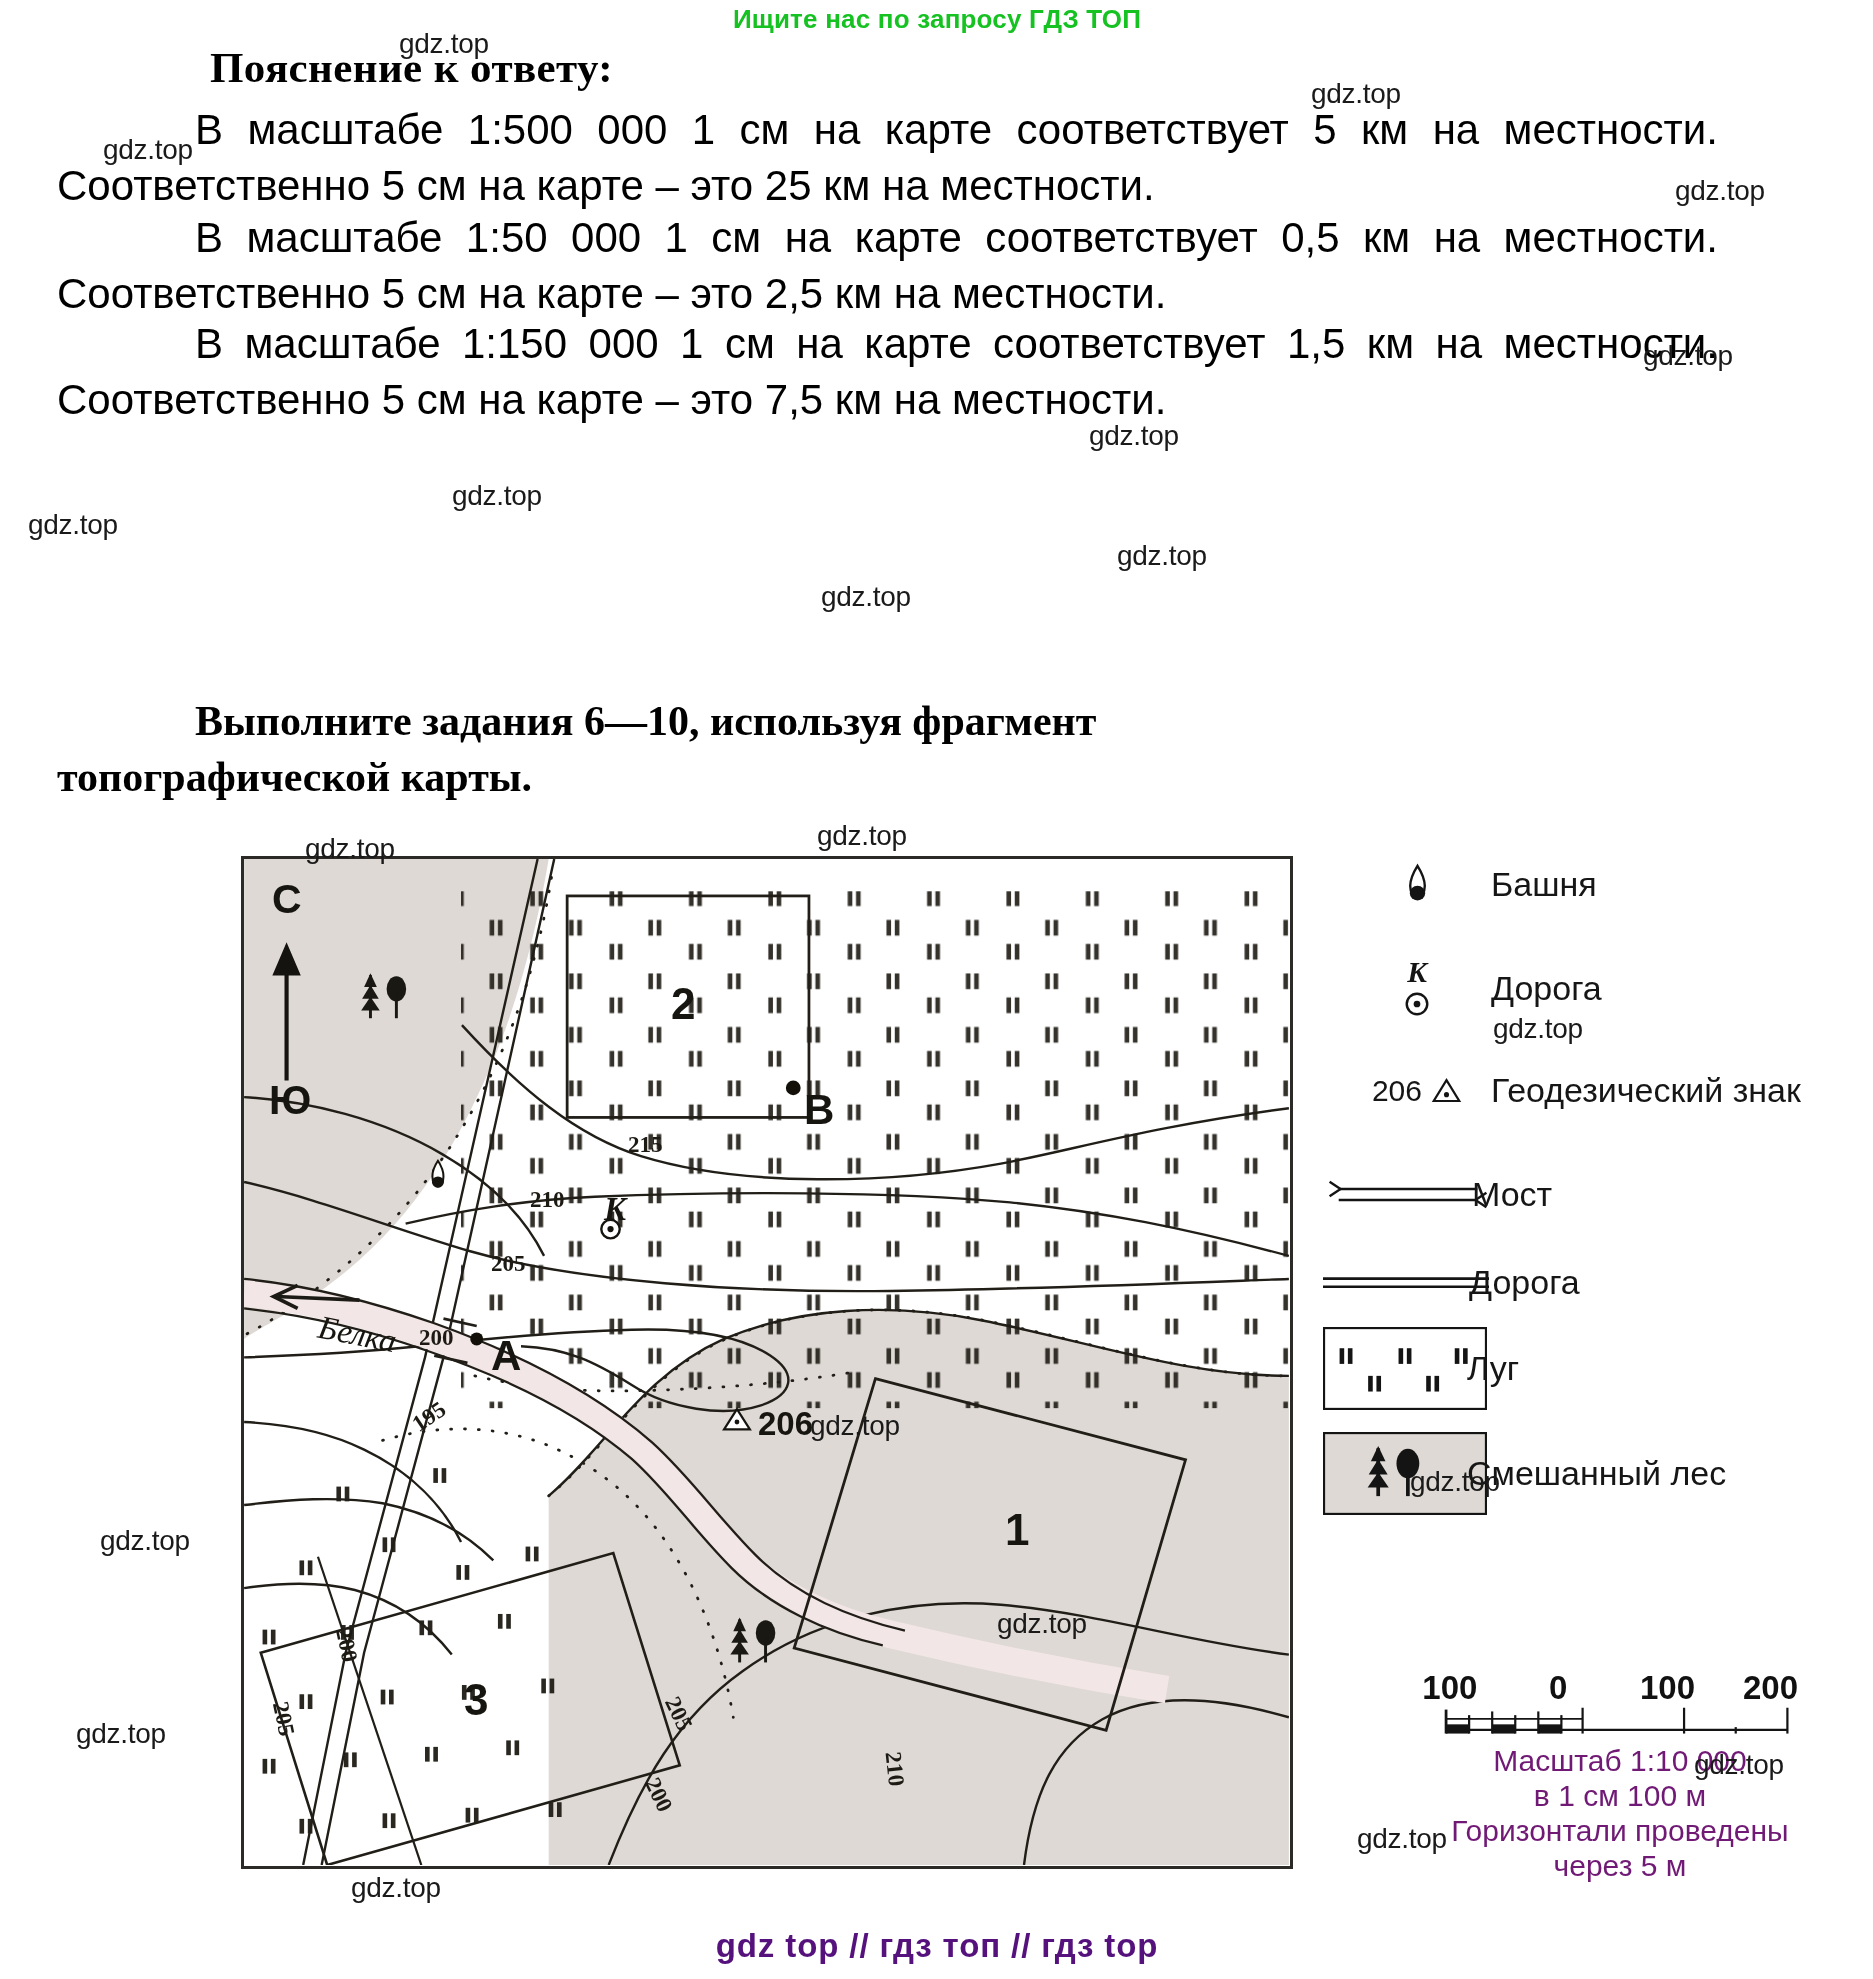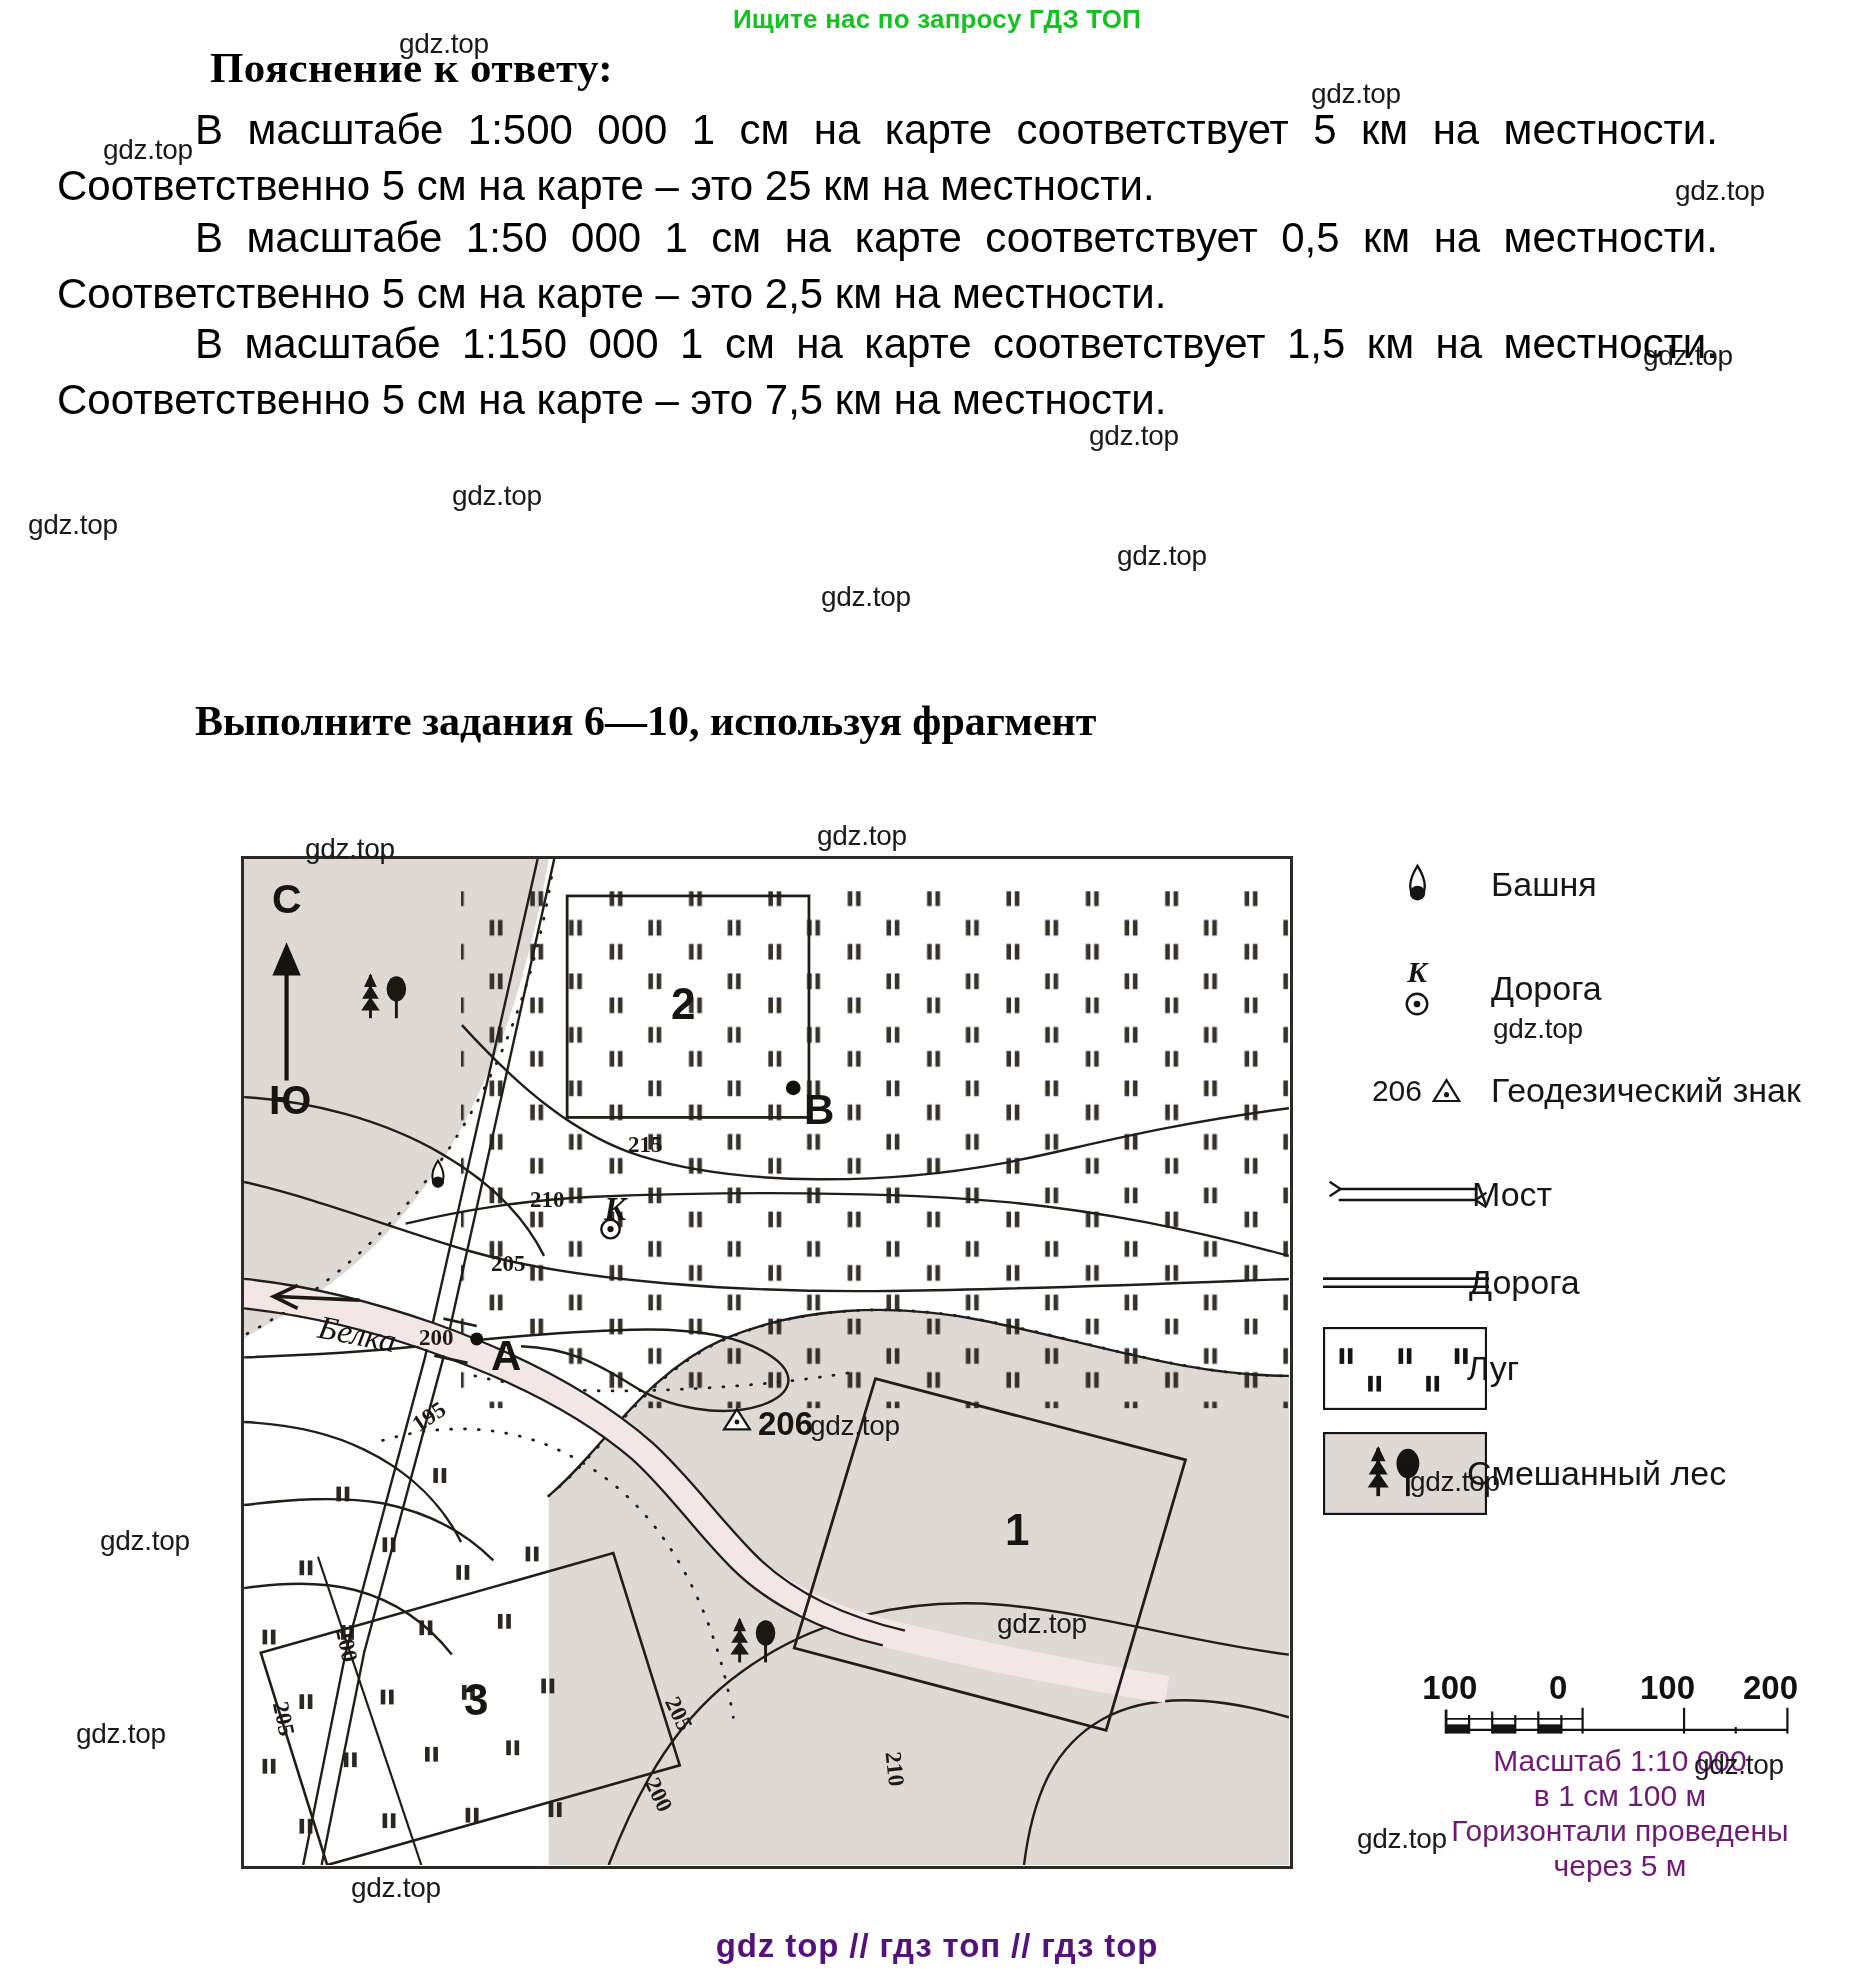--- a/index.html
+++ b/index.html
@@ -55,21 +55,21 @@
 <body>
 
 <div id="top-banner">Ищите нас по запросу ГДЗ ТОП</div>
 
 <h2 class="title">Пояснение к ответу:</h2>
 
 <div class="para" id="para-1" style="top:102px;">В масштабе 1:500 000 1 см на карте соответствует 5 км на местности. Соответственно 5 см на карте – это 25 км на местности.</div>
 <div class="para" id="para-2" style="top:210px;">В масштабе 1:50 000 1 см на карте соответствует 0,5 км на местности. Соответственно 5 см на карте – это 2,5 км на местности.</div>
 <div class="para" id="para-3" style="top:316px;">В масштабе 1:150 000 1 см на карте соответствует 1,5 км на местности. Соответственно 5 см на карте – это 7,5 км на местности.</div>
 
-<h3 class="task"><span class="l1">Выполните      задания      6—10,      используя      фрагмент</span></h3>
+<h3 class="task"><span class="l1">Выполните      задания      6—10,      используя      фрагмент</span><span class="l2">топографической карты.</span></h3>
 
 <div id="map-figure">
   <div id="map-frame">
     <svg id="map-svg" width="1045" height="1006" viewBox="0 0 1132 1090">
       <defs>
         <pattern id="meadowPat" width="86" height="58" patternUnits="userSpaceOnUse">
           <g fill="#2a2720">
             <rect x="8" y="8" width="5" height="17"></rect>
               <rect x="17" y="8" width="5" height="17"></rect>
             <rect x="52" y="34" width="5" height="17"></rect>

